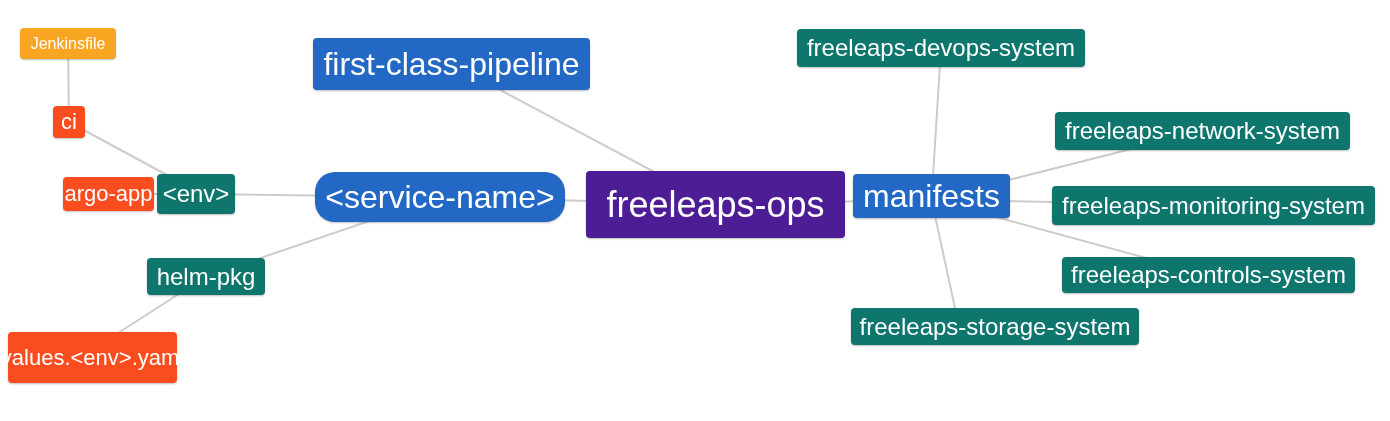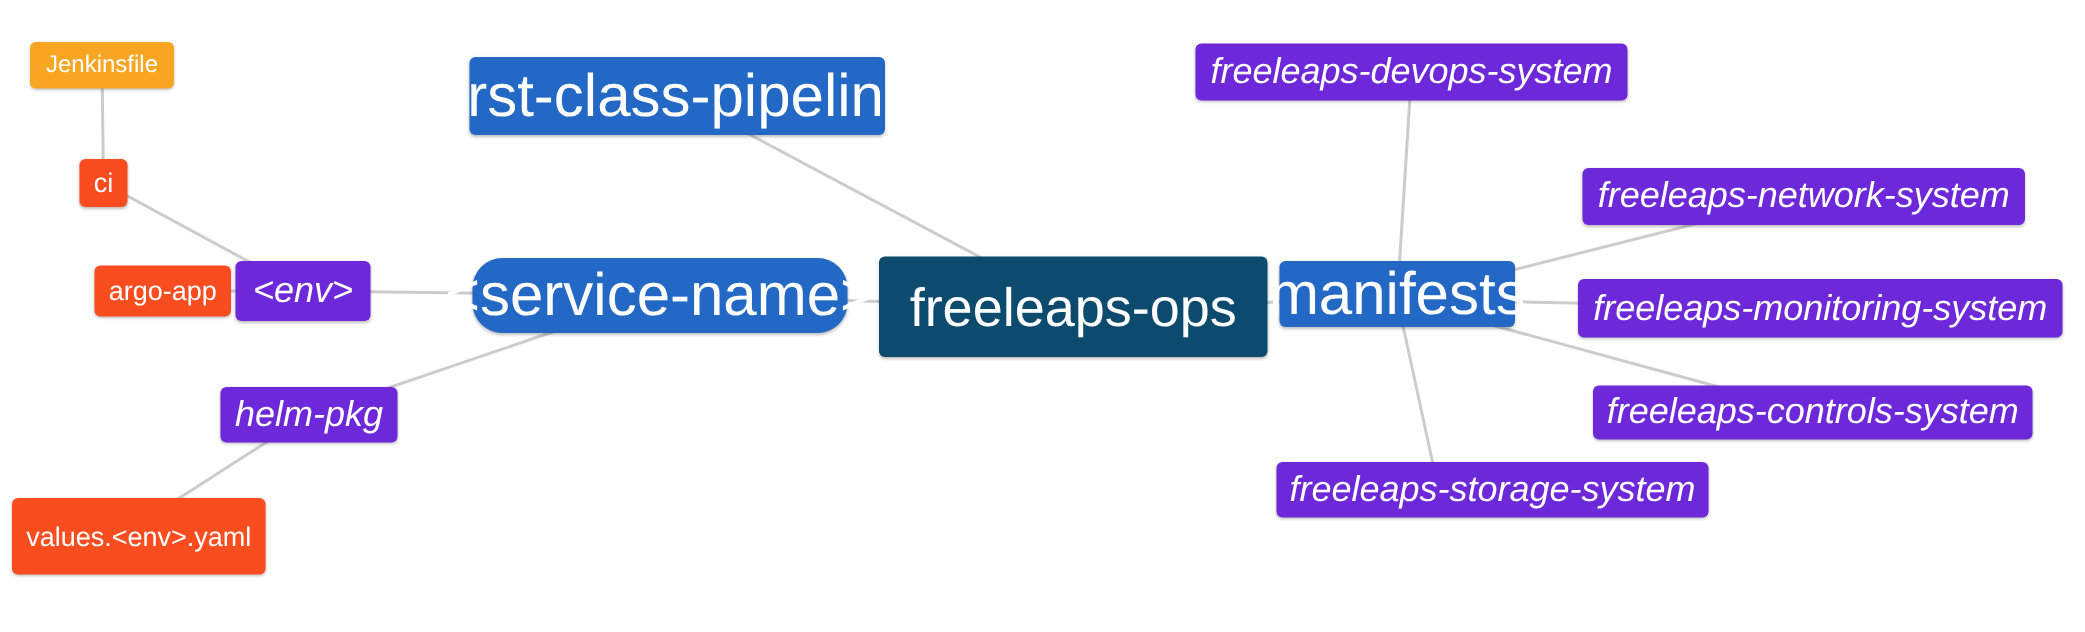--- a/index.html
+++ b/index.html
@@ -28,29 +28,29 @@
     align-items: center;
     justify-content: center;
     color: #ffffff;
     border-radius: 4px;
     white-space: nowrap;
     line-height: 1;
     box-shadow: 0 1px 2px rgba(0,0,0,0.25);
     cursor: pointer;
     user-select: none;
   }
-  .c-dark  { background: #0c4a6e; }
+  .c-dark  { background: #4c1d95; }
   .c-blue  { background: #2268c4; }
-  .c-green { background: #6d28d9; font-style: italic; }
+  .c-green { background: #0f766e; }
   .c-red   { background: #fa4d1f; }
   .c-amber { background: #f8a521; }
   .fs-root  { font-size: 36px; }
-  .fs-blue  { font-size: 40px; }
+  .fs-blue  { font-size: 32px; }
   .fs-green { font-size: 24px; }
-  .fs-red   { font-size: 18px; }
+  .fs-red   { font-size: 22px; }
   .fs-amber { font-size: 16px; }
 </style>
 </head>
 <body>
 
 <div id="canvas">
 
   <svg id="edges" width="1390" height="421">
       <line x1="68" y1="43.5" x2="69" y2="122" stroke="#cccccc" stroke-width="2"></line>
       <line x1="69" y1="122" x2="202" y2="194" stroke="#cccccc" stroke-width="2"></line>
@@ -67,21 +67,21 @@
       <line x1="931.5" y1="199.5" x2="1208.5" y2="275" stroke="#cccccc" stroke-width="2"></line>
       <line x1="931.5" y1="199.5" x2="959" y2="326.5" stroke="#cccccc" stroke-width="2"></line>
     </svg>
 
   <div class="node c-amber fs-amber" style="left:20px;  top:28px;  width:96px;  height:31px;">Jenkinsfile</div>
 
   <div class="node c-red fs-red" style="left:53px;  top:106px; width:32px;  height:32px;">ci</div>
 
   <div class="node c-red fs-red" style="left:31px;  top:177px; width:91px;  height:34px;margin-left:32px;">argo-app</div>
 
-  <div class="node c-green fs-green" style="left:157px; top:174px; width:90px;  height:40px;">&lt;env&gt;</div>
+  <div class="node c-green fs-green" style="left:157px; top:174px; width:78px;  height:40px;">&lt;env&gt;</div>
 
   <div class="node c-green fs-green" style="left:147px; top:258px; width:118px; height:37px;text-align:right;">helm-pkg</div>
 
   <div class="node c-red fs-red" style="left:8px;   top:332px; width:169px; height:51px;">values.&lt;env&gt;.yaml</div>
 
   <div class="node c-blue fs-blue" style="left:313px; top:38px;  width:277px; height:52px;">first-class-pipeline</div>
 
   <div class="node c-blue fs-blue" style="left:315px; top:172px; width:250px; height:50px;border-radius:20px;">&lt;service-name&gt;</div>
 
   <div class="node c-dark fs-root" style="left:586px; top:171px; width:259px; height:67px;">freeleaps-ops</div>

